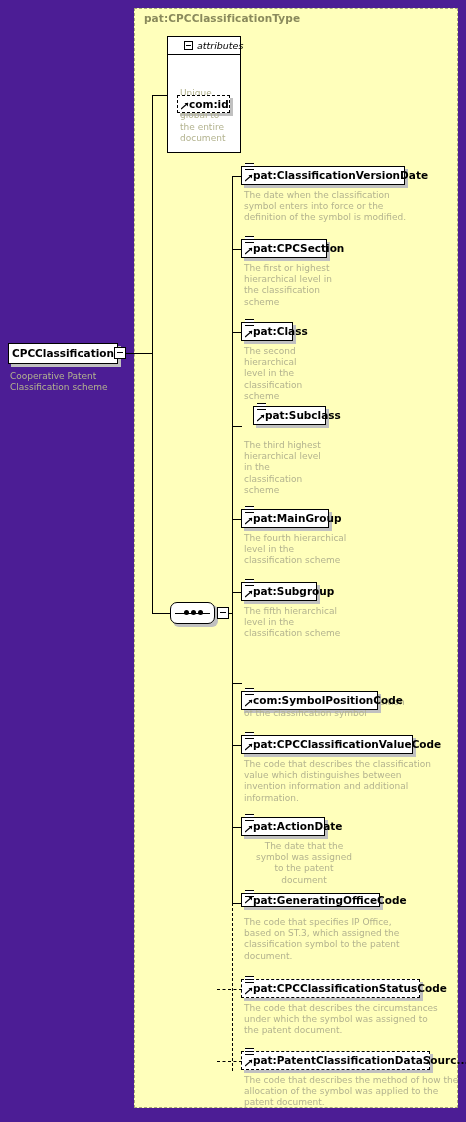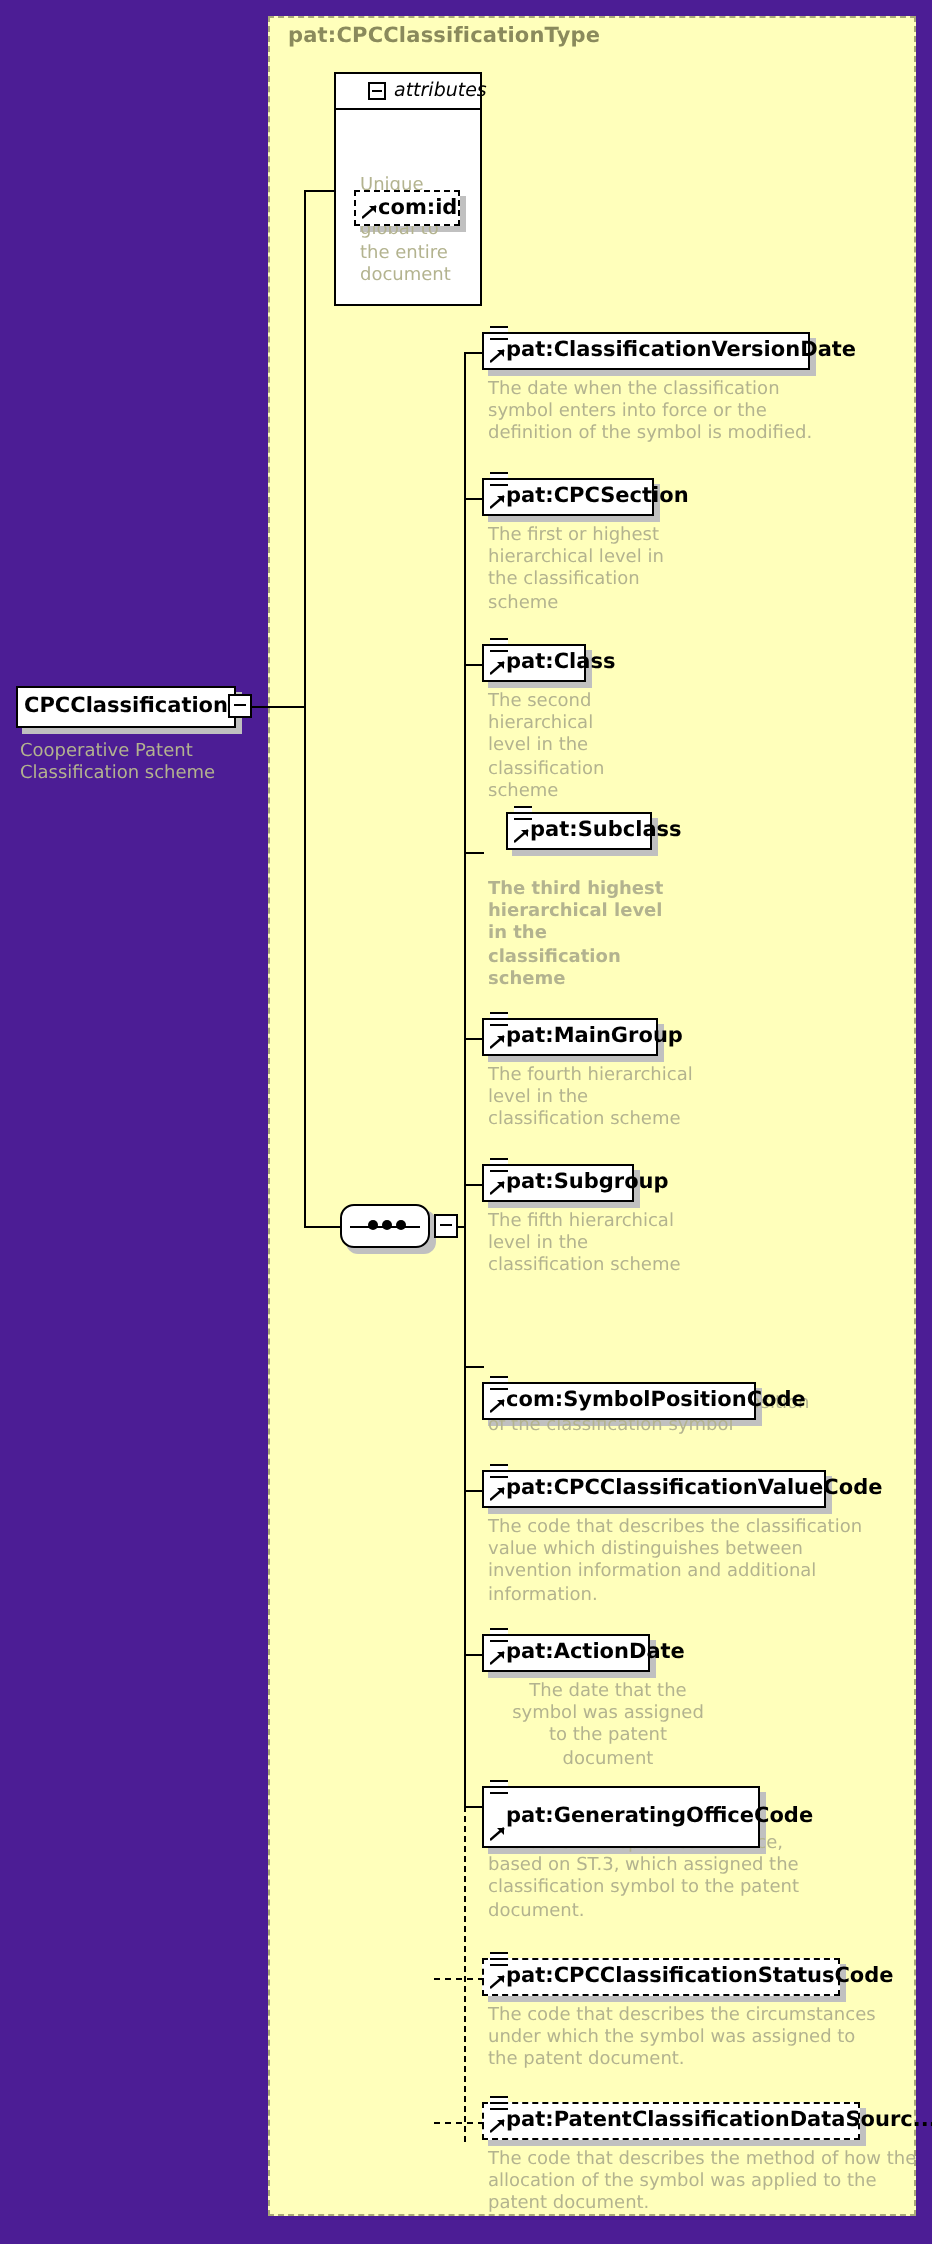--- a/index.html
+++ b/index.html
@@ -438,21 +438,21 @@
         </span>
       <span class="arrow-glyph">
         <svg width="8" height="8" viewBox="0 0 8 8">
             <path d="M0 7 L7 1" stroke="#000" stroke-width="1.2" fill="none"></path>
             <path d="M7 1 L3.5 1 L7 4.5 Z" fill="#000"></path>
           </svg>
       </span>
       <span class="name">pat:Subclass</span>
     </div>
   </div>
-  <div class="doc" style="left:244px; top:440px; width:100px;font-weight:bold;">The third highest
+  <div class="doc" style="left:244px; top:440px; width:100px;">The third highest
 hierarchical level
 in the
 classification
 scheme</div>
 
   <div class="line hline" style="left:232px; top:519px; width:10px;"></div>
   <div class="node" style="left:241px; top:509px; width:88px; height:19px;">
     <div class="shadow"></div>
     <div class="frame">
       <span class="lines-glyph">
@@ -556,21 +556,21 @@
       </span>
       <span class="name">pat:ActionDate</span>
     </div>
   </div>
   <div class="doc" style="left:244px; top:841px; width:120px;text-align:center;">The date that the
 symbol was assigned
 to the patent
 document</div>
 
   <div class="line hline" style="left:232px; top:903px; width:10px;"></div>
-  <div class="node" style="left:241px; top:893px; width:139px; height:31px;">
+  <div class="node" style="left:241px; top:893px; width:139px; height:14px;">
     <div class="shadow"></div>
     <div class="frame">
       <span class="lines-glyph">
           <i></i>
           <i></i>
           <i></i>
         </span>
       <span class="arrow-glyph">
         <svg width="8" height="8" viewBox="0 0 8 8">
             <path d="M0 7 L7 1" stroke="#000" stroke-width="1.2" fill="none"></path>

